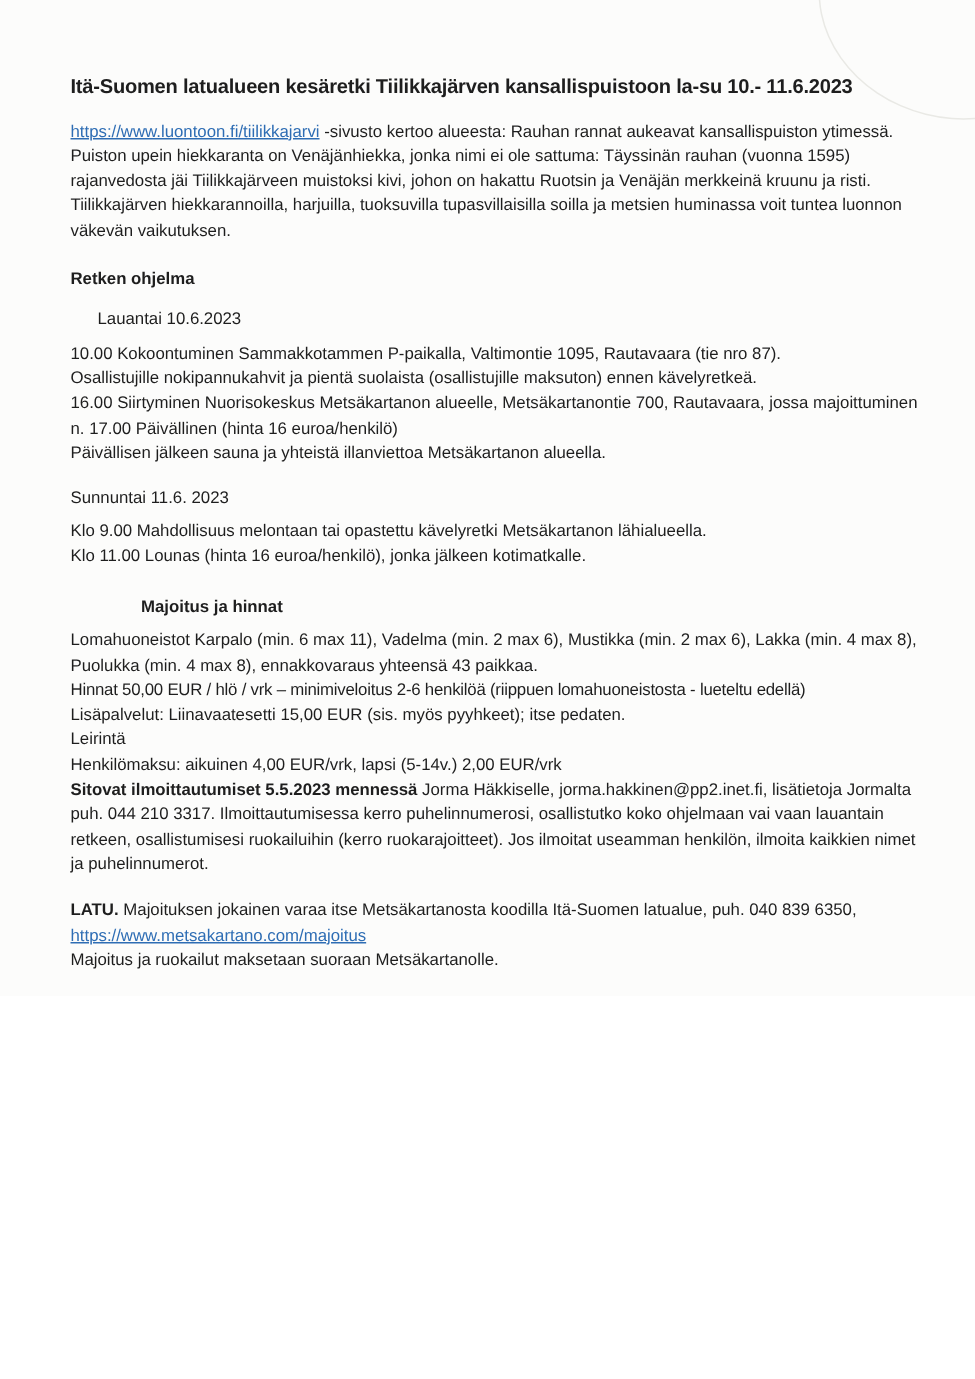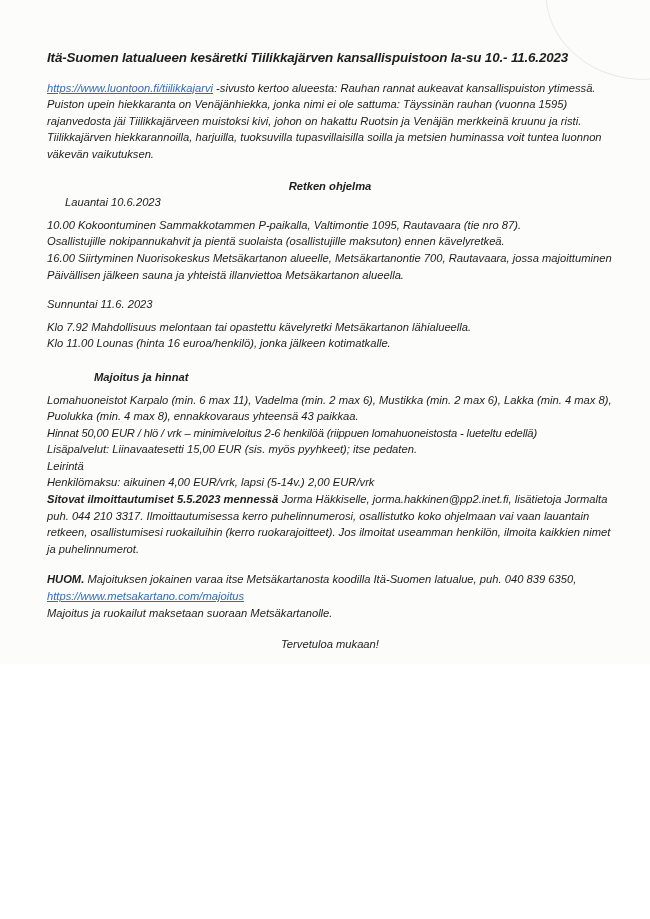--- a/index.html
+++ b/index.html
@@ -1,23 +1,23 @@
 <!DOCTYPE html>
 <html><head>
 <meta charset="utf-8">
 <style>
   html,body{margin:0;padding:0;background:#ffffff;}
   .sheet{position:relative;width:650px;height:664px;background:#fcfcfb;overflow:hidden;
-         font-family:"Liberation Sans",sans-serif;color:#1e1e1e;font-style:italic;}
+         font-family:"Liberation Sans",sans-serif;color:#1e1e1e;}
   .content{position:absolute;left:47px;top:50px;width:566px;font-size:11.2px;line-height:16.6px;}
   .title{font-size:13.4px;font-weight:700;white-space:nowrap;letter-spacing:-0.15px;}
   p{margin:0;}
   .mt13{margin-top:13px;}
-  .mt15{margin-top:15px;text-align:center;}
-  .mt11{padding-left:18px;}
+  .mt15{margin-top:15px;}
+  .mt11{margin-top:11px;padding-left:18px;}
   .mt6{margin-top:6px;}
   .mt17{margin-top:17px;margin-left:47px;}
   .mt22{}
   .mt14{margin-top:14px;}
   .sec-head{font-weight:700;}
   .bold{font-weight:700;}
   a.link{color:#2e6db4;text-decoration:underline;cursor:pointer;}
   .nowrap{white-space:nowrap;letter-spacing:-0.15px;}
   .center{text-align:center;}
   .org-label{position:absolute;top:760px;font-size:11.2px;}
@@ -47,43 +47,44 @@
     <p class="mt13"><a class="link">https://www.luontoon.fi/tiilikkajarvi</a><span> -sivusto kertoo alueesta: Rauhan rannat aukeavat kansallispuiston ytimessä. Puiston upein hiekkaranta on Venäjänhiekka, jonka nimi ei ole sattuma: Täyssinän rauhan (vuonna 1595) rajanvedosta jäi Tiilikkajärveen muistoksi kivi, johon on hakattu Ruotsin ja Venäjän merkkeinä kruunu ja risti. Tiilikkajärven hiekkarannoilla, harjuilla, tuoksuvilla tupasvillaisilla soilla ja metsien huminassa voit tuntea luonnon väkevän vaikutuksen.</span></p>
 
     <p class="mt15 sec-head">Retken ohjelma</p>
 
     <p class="mt11">Lauantai 10.6.2023</p>
 
     <div class="mt6">
       <div>10.00 Kokoontuminen Sammakkotammen P-paikalla, Valtimontie 1095, Rautavaara (tie nro 87).</div>
       <div>Osallistujille nokipannukahvit ja pientä suolaista (osallistujille maksuton) ennen kävelyretkeä.</div>
       <div>16.00 Siirtyminen Nuorisokeskus Metsäkartanon alueelle, Metsäkartanontie 700, Rautavaara, jossa majoittuminen</div>
+      <div>n. 17.00 Päivällinen (hinta 16 euroa/henkilö)</div>
       <div>Päivällisen jälkeen sauna ja yhteistä illanviettoa Metsäkartanon alueella.</div>
     </div>
 
     <p class="mt13">Sunnuntai 11.6. 2023</p>
 
     <div class="mt6">
-      <div>Klo 7.92 Mahdollisuus melontaan tai opastettu kävelyretki Metsäkartanon lähialueella.</div>
+      <div>Klo 9.00 Mahdollisuus melontaan tai opastettu kävelyretki Metsäkartanon lähialueella.</div>
       <div>Klo 11.00 Lounas (hinta 16 euroa/henkilö), jonka jälkeen kotimatkalle.</div>
     </div>
 
     <p class="mt17 sec-head">Majoitus ja hinnat</p>
 
     <div class="mt6">
       <div>Lomahuoneistot Karpalo (min. 6 max 11), Vadelma (min. 2 max 6), Mustikka (min. 2 max 6), Lakka (min. 4 max 8), Puolukka (min. 4 max 8), ennakkovaraus yhteensä 43 paikkaa.</div>
       <div class="nowrap">Hinnat 50,00 EUR / hlö / vrk – minimiveloitus 2-6 henkilöä (riippuen lomahuoneistosta - lueteltu edellä)</div>
       <div>Lisäpalvelut: Liinavaatesetti 15,00 EUR (sis. myös pyyhkeet); itse pedaten.</div>
       <div>Leirintä</div>
       <div>Henkilömaksu: aikuinen 4,00 EUR/vrk, lapsi (5-14v.) 2,00 EUR/vrk</div>
     </div>
 
     <p class="mt22"><span class="bold">Sitovat ilmoittautumiset 5.5.2023 mennessä</span><span> Jorma Häkkiselle, jorma.hakkinen@pp2.inet.fi, lisätietoja Jormalta puh. 044 210 3317. Ilmoittautumisessa kerro puhelinnumerosi, osallistutko koko ohjelmaan vai vaan lauantain retkeen, osallistumisesi ruokailuihin (kerro ruokarajoitteet). Jos ilmoitat useamman henkilön, ilmoita kaikkien nimet ja puhelinnumerot.</span></p>
 
-    <p class="mt14"><span class="bold">HUOM.</span><span> Majoituksen jokainen varaa itse Metsäkartanosta koodilla Itä-Suomen latualue, puh. 040 839 6350,</span></p>
+    <p class="mt14"><span class="bold">LATU.</span><span> Majoituksen jokainen varaa itse Metsäkartanosta koodilla Itä-Suomen latualue, puh. 040 839 6350,</span></p>
     <div><a class="link">https://www.metsakartano.com/majoitus</a></div>
     <div>Majoitus ja ruokailut maksetaan suoraan Metsäkartanolle.</div>
 
     <p class="mt15 center">Tervetuloa mukaan!</p>
   </div>
 
   <span class="org-label lbl-siili">Siilin Latu ry</span>
   <span class="org-label lbl-tsietsa">Tunturikerho Lounas</span>
   <span class="org-label lbl-ita">Itä-Suomen latualue</span>
 

